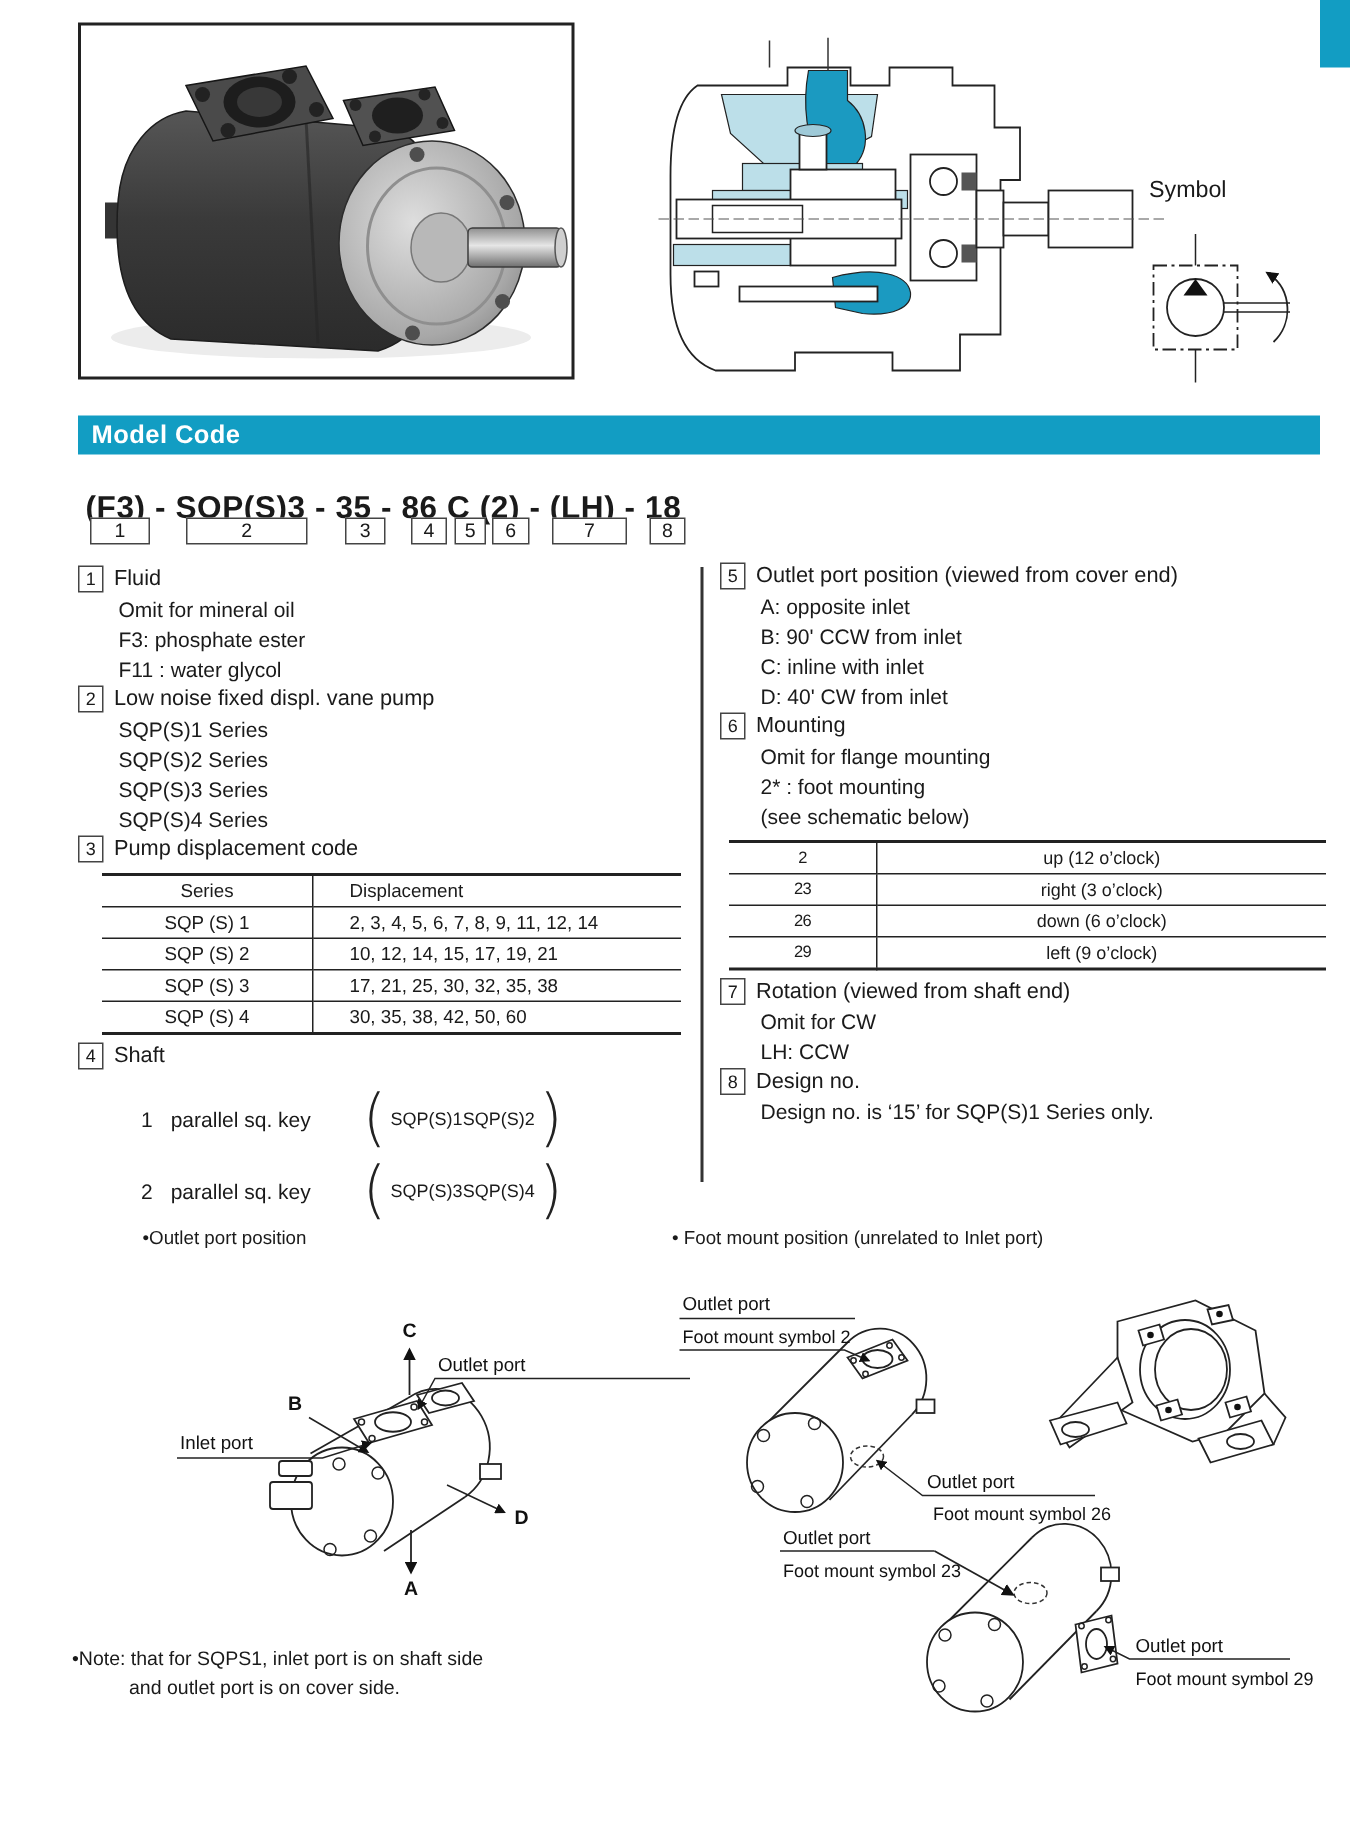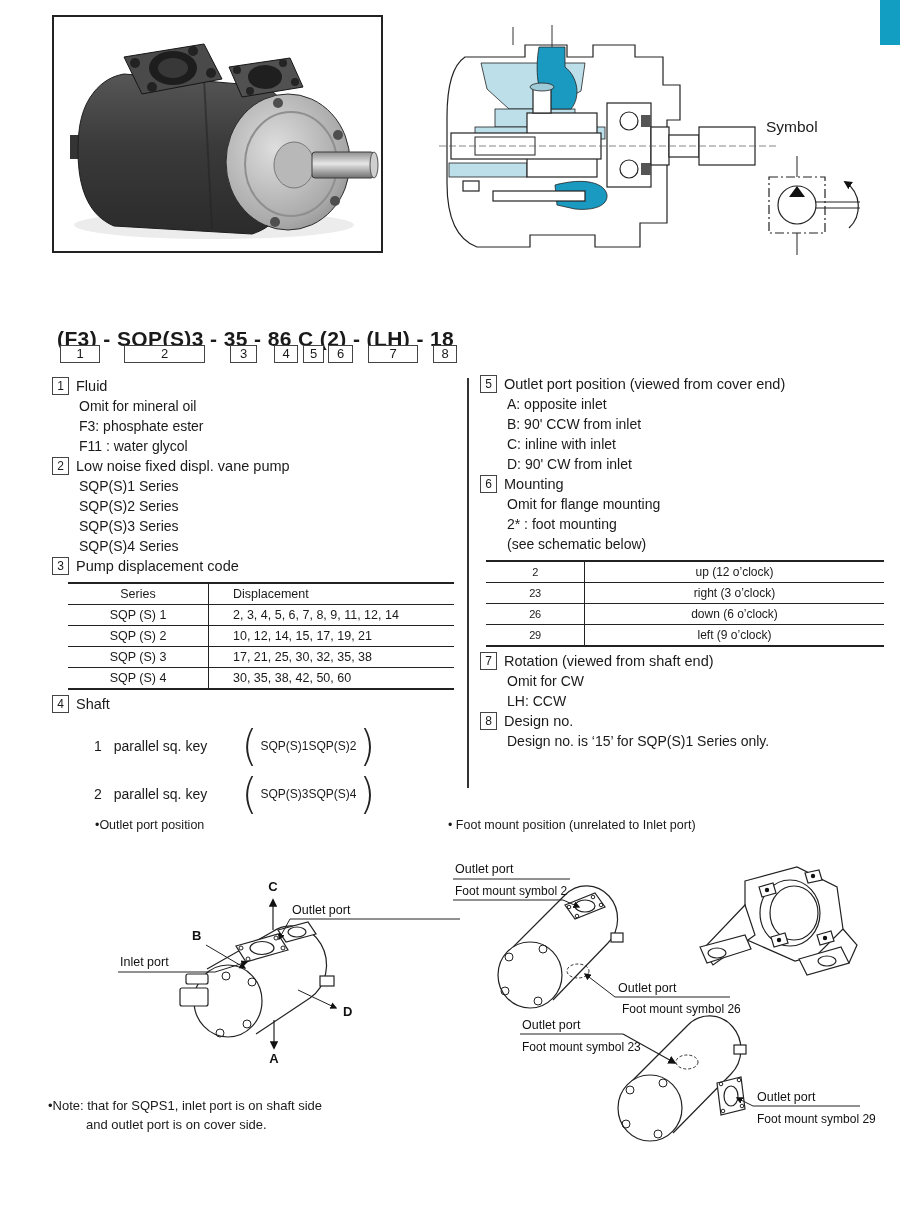--- a/index.html
+++ b/index.html
@@ -170,20 +170,21 @@
     <line class="thin" x1="45" y1="18" x2="45" y2="39"></line>
     <rect x="17" y="39" width="56" height="56" fill="none" stroke="#222" stroke-width="1.2" stroke-dasharray="9 3 2 3"></rect>
     <circle class="ln" cx="45" cy="67" r="19"></circle>
     <polygon points="45,48 37,59 53,59" fill="#111"></polygon>
     <line class="thin" x1="45" y1="95" x2="45" y2="117"></line>
     <line class="thin" x1="64" y1="64" x2="108" y2="64"></line>
     <line class="thin" x1="64" y1="70" x2="108" y2="70"></line>
     <path class="ln" d="M97,90 C110,78 110,55 93,44" marker-end="url(#arrS)"></path>
   </svg>
 
+  <div class="model-bar">Model Code</div>
   <div class="model-code">(F3) - SQP(S)3 - 35 - 86 C (2) - (LH) - 18</div>
 
   <div class="pos-box" style="left:60px;width:40px;">1</div>
   <div class="pos-box" style="left:124px;width:81px;">2</div>
   <div class="pos-box" style="left:230px;width:27px;">3</div>
   <div class="pos-box" style="left:274px;width:24px;">4</div>
   <div class="pos-box" style="left:303px;width:21px;">5</div>
   <div class="pos-box" style="left:328px;width:25px;">6</div>
   <div class="pos-box" style="left:368px;width:50px;">7</div>
   <div class="pos-box" style="left:433px;width:24px;">8</div>
@@ -264,21 +265,21 @@
   </div>
 
   <div class="col col-right">
     <div class="sec-title">
       <span class="num-box">5</span>
       <span>Outlet port position (viewed from cover end)</span>
     </div>
     <div class="ind">A: opposite inlet</div>
     <div class="ind">B: 90' CCW from inlet</div>
     <div class="ind">C: inline with inlet</div>
-    <div class="ind">D: 90' CW from inlet</div>
+    <div class="ind">D: 40' CW from inlet</div>
 
     <div class="sec-title">
       <span class="num-box">6</span>
       <span>Mounting</span>
     </div>
     <div class="ind">Omit for flange mounting</div>
     <div class="ind">2* : foot mounting</div>
     <div class="ind">(see schematic below)</div>
     <table class="dtable s6">
       <tbody>

